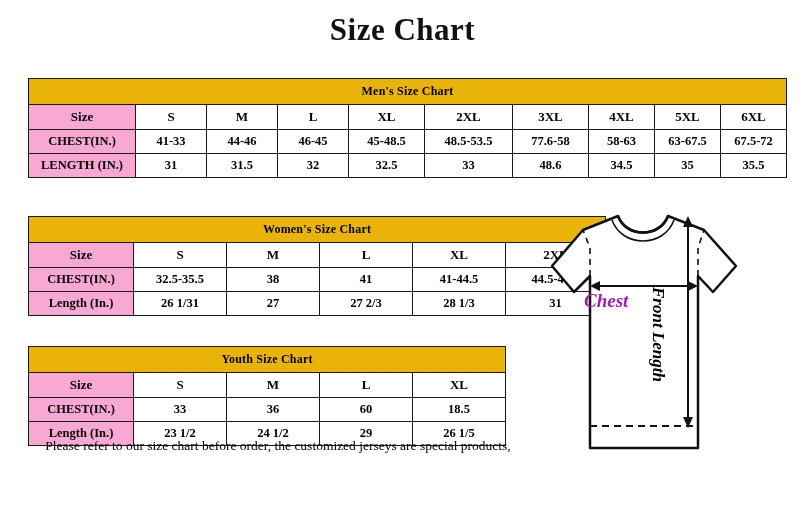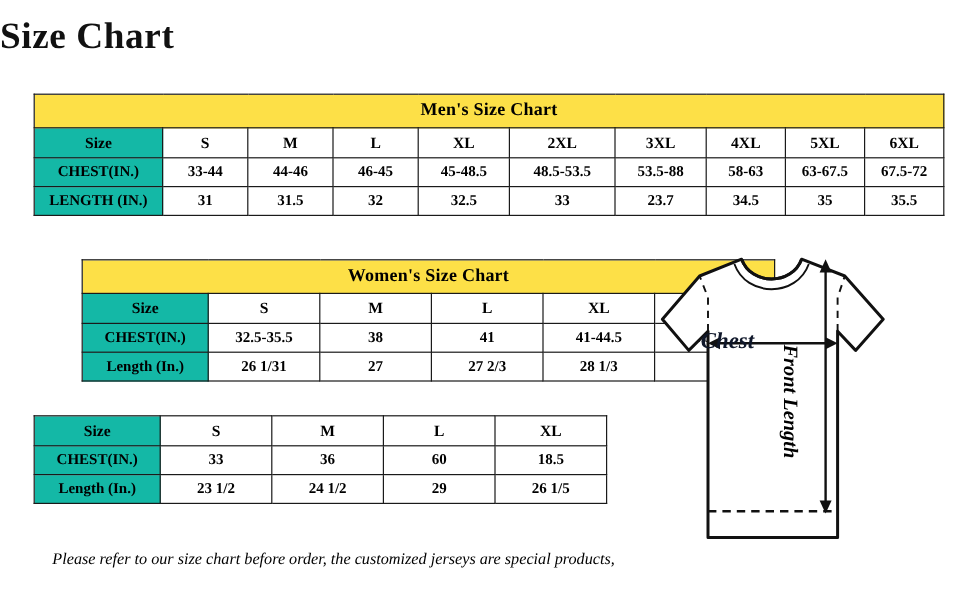--- a/index.html
+++ b/index.html
@@ -14,47 +14,48 @@
     color: #000000;
     position: relative;
     overflow: hidden;
   }
   .page {
     position: relative;
     width: 805px;
     height: 512px;
   }
   .title {
+    text-align: center;
     font-family: "Liberation Serif", serif;
     font-size: 31px;
     font-weight: bold;
     letter-spacing: 0.5px;
     margin: 12px 0 0 0;
     color: #111;
   }
   table {
     border-collapse: collapse;
     table-layout: fixed;
   }
   table td, table th {
     border: 1px solid #1a1a1a;
     text-align: center;
     vertical-align: middle;
     font-family: "Liberation Serif", serif;
     color: #000;
   }
   .tbl-header td {
-    background: #fde047;
-    font-weight: bold;
-    font-size: 15px;
+    background: #eab308;
+    font-weight: bold;
+    font-size: 12px;
     padding: 5px 0;
     letter-spacing: 0.2px;
   }
   .rowlabel {
-    background: #14b8a6;
+    background: #f9a8d4;
     font-weight: bold;
     font-size: 12.5px;
     padding: 4px 2px;
   }
   .cell {
     font-size: 12.5px;
     font-weight: bold;
     padding: 4px 1px;
   }
   .hdr-cell {
@@ -69,57 +70,55 @@
     left: 28px;
     top: 66px;
     width: 749px;
   }
   
   #women-table {
     position: absolute;
     left: 28px;
     top: 204px;
     width: 477px;
-    margin-left: 40px;
   }
   
   #youth-table {
     position: absolute;
     left: 28px;
     top: 334px;
     width: 477px;
   }
   .note {
     position: absolute;
     left: 28px;
-    top: 444px;
+    top: 424px;
     width: 500px;
     font-family: "Liberation Serif", serif;
     font-size: 13.5px;
     line-height: 1.45;
     text-align: center;
     color: #000;
-    font-style: italic;
   }
   .shirt-wrap {
     position: absolute;
     left: 508px;
     top: 196px;
     width: 290px;
     height: 268px;
   }
   .chest-label {
     position: absolute;
     left: 584px;
-    top: 262px;
+    top: 278px;
     font-family: "Liberation Serif", serif;
     font-style: italic;
     font-weight: bold;
     font-size: 19px;
-    color: #0f172a;
+    color: #a21caf;
   }
   .front-label {
     position: absolute;
     left: 668px;
     top: 275px;
     font-family: "Liberation Serif", serif;
     font-style: italic;
     font-weight: bold;
     font-size: 17px;
     color: #000;
@@ -159,38 +158,38 @@
       <td class="hdr-cell">L</td>
       <td class="hdr-cell">XL</td>
       <td class="hdr-cell">2XL</td>
       <td class="hdr-cell">3XL</td>
       <td class="hdr-cell">4XL</td>
       <td class="hdr-cell">5XL</td>
       <td class="hdr-cell">6XL</td>
     </tr>
     <tr>
       <td class="rowlabel">CHEST(IN.)</td>
-      <td class="cell">33-44</td>
+      <td class="cell">41-33</td>
       <td class="cell">44-46</td>
       <td class="cell">46-45</td>
       <td class="cell">45-48.5</td>
       <td class="cell">48.5-53.5</td>
-      <td class="cell">53.5-88</td>
+      <td class="cell">77.6-58</td>
       <td class="cell">58-63</td>
       <td class="cell">63-67.5</td>
       <td class="cell">67.5-72</td>
     </tr>
     <tr>
       <td class="rowlabel">LENGTH (IN.)</td>
       <td class="cell">31</td>
       <td class="cell">31.5</td>
       <td class="cell">32</td>
       <td class="cell">32.5</td>
       <td class="cell">33</td>
-      <td class="cell">23.7</td>
+      <td class="cell">48.6</td>
       <td class="cell">34.5</td>
       <td class="cell">35</td>
       <td class="cell">35.5</td>
     </tr>
   </tbody>
     </table>
 
   <table id="women-table">
     <colgroup>
       <col style="width:105px">
@@ -233,20 +232,23 @@
 
   <table id="youth-table">
     <colgroup>
       <col style="width:105px">
       <col style="width:93px">
         <col style="width:93px">
         <col style="width:93px">
         <col style="width:93px">
     </colgroup>
     <tbody>
+        <tr class="tbl-header">
+      <td colspan="5">Youth Size Chart</td>
+    </tr>
     <tr>
       <td class="rowlabel hdr-cell">Size</td>
       <td class="hdr-cell">S</td>
       <td class="hdr-cell">M</td>
       <td class="hdr-cell">L</td>
       <td class="hdr-cell">XL</td>
     </tr>
     <tr>
       <td class="rowlabel">CHEST(IN.)</td>
       <td class="cell">33</td>

